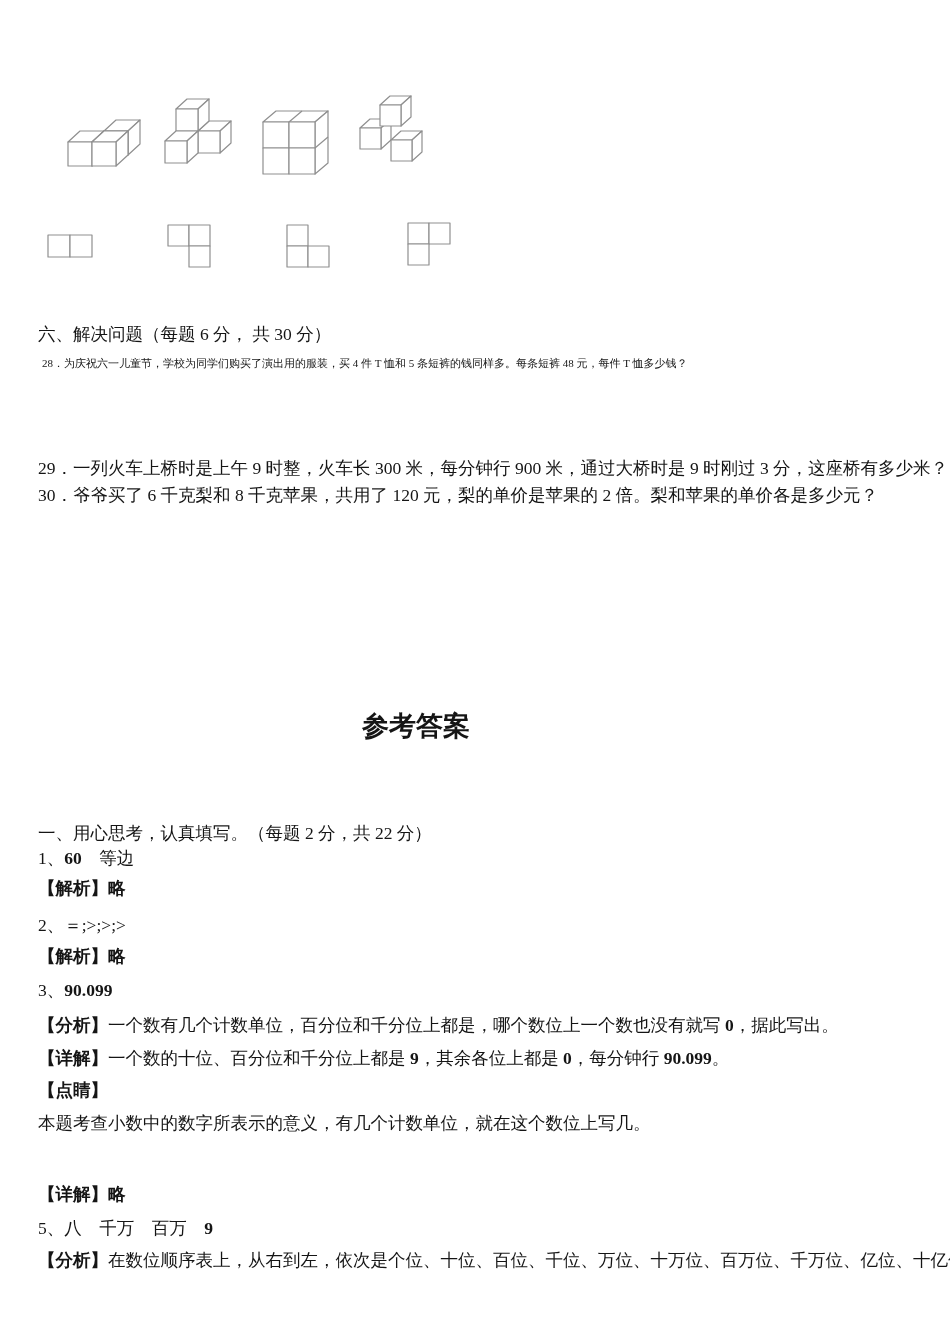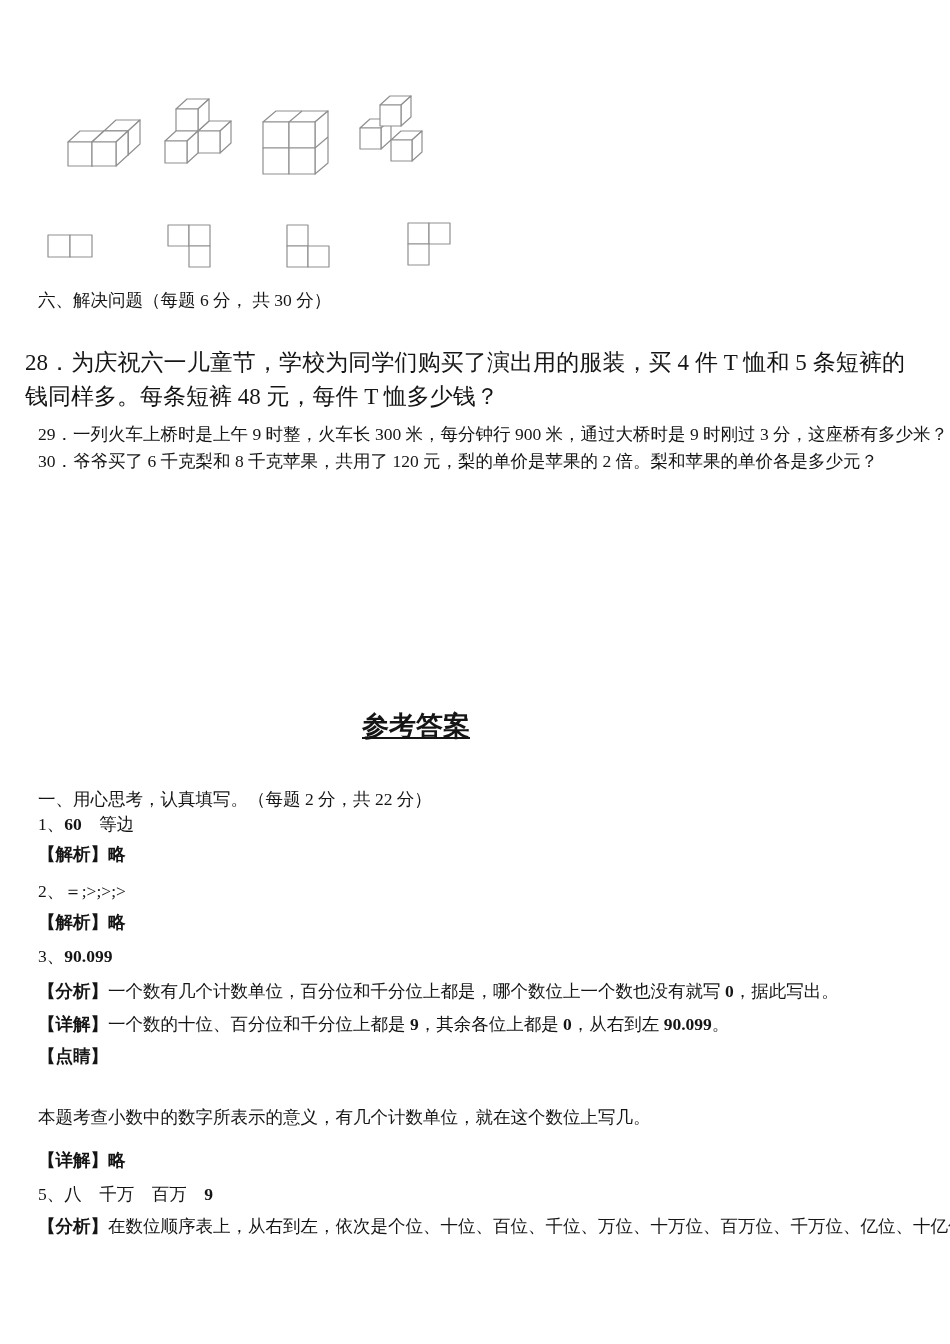--- a/index.html
+++ b/index.html
@@ -1,22 +1,22 @@
 <!DOCTYPE html>
 <html><head>
 <meta charset="utf-8">
 <style>
   html,body{margin:0;padding:0;background:#ffffff;}
   body{width:950px;height:1344px;font-family:"Liberation Serif","DejaVu Serif",serif;color:#151515;}
   .page{position:relative;width:950px;height:1344px;background:#ffffff;overflow:hidden;}
   .figs{position:absolute;left:0;top:0;width:950px;height:300px;}
-  .tline{position:absolute;left:38px;width:880px;font-size:17.5px;line-height:34px;white-space:nowrap;}
-  .para{position:absolute;left:25px;width:880px;font-size:23px;line-height:34px;text-align:justify;text-justify:inter-ideograph;}
+  .tline{position:absolute;left:38px;width:880px;font-size:17.5px;line-height:34px;white-space:nowrap;margin-top:34px;}
+  .para{position:absolute;left:42px;width:880px;font-size:11px;line-height:34px;text-align:justify;text-justify:inter-ideograph;}
   .answer-title{position:absolute;left:0;top:710px;width:832px;text-align:center;
-    font-family:"Liberation Sans","DejaVu Sans",sans-serif;font-weight:700;font-size:27px;line-height:32px;text-decoration:underline;}
+    font-family:"Liberation Sans","DejaVu Sans",sans-serif;font-weight:700;font-size:27px;line-height:32px;}
   .bold{font-weight:700;}
   svg .ln{fill:#ffffff;stroke:#8f8f8f;stroke-width:1.2;stroke-linejoin:round;}
   svg .edge{fill:none;stroke:#8f8f8f;stroke-width:1.2;}
 </style>
 </head>
 <body>
 
 <div class="page">
 
   <svg class="figs" viewBox="0 0 950 300">
@@ -99,20 +99,20 @@
 
   <div class="answer-title">参考答案</div>
 
   <div class="tline" style="top:782px"><span>一、用心思考，认真填写。（每题 2 分，共 22 分）</span></div>
   <div class="tline" style="top:807px"><span>1、</span><span class="bold">60</span><span>　等边</span></div>
   <div class="tline" style="top:837px"><span class="bold">【解析】略</span></div>
   <div class="tline" style="top:874px"><span>2、＝;&gt;;&gt;;&gt;</span></div>
   <div class="tline" style="top:905px"><span class="bold">【解析】略</span></div>
   <div class="tline" style="top:939px"><span>3、</span><span class="bold">90.099</span></div>
   <div class="tline" style="top:974px"><span class="bold">【分析】</span><span>一个数有几个计数单位，百分位和千分位上都是，哪个数位上一个数也没有就写 </span><span class="bold">0</span><span>，据此写出。</span></div>
-  <div class="tline" style="top:1007px"><span class="bold">【详解】</span><span>一个数的十位、百分位和千分位上都是 </span><span class="bold">9</span><span>，其余各位上都是 </span><span class="bold">0</span><span>，从右到左 </span><span class="bold">90.099</span><span>。</span></div>
+  <div class="tline" style="top:1007px"><span class="bold">【详解】</span><span>一个数的十位、百分位和千分位上都是 </span><span class="bold">9</span><span>，其余各位上都是 </span><span class="bold">0</span><span>，每分钟行 </span><span class="bold">90.099</span><span>。</span></div>
   <div class="tline" style="top:1039px"><span class="bold">【点睛】</span></div>
-  <div class="tline" style="top:1100px"><span>本题考查小数中的数字所表示的意义，有几个计数单位，就在这个数位上写几。</span></div>
+  <div class="tline" style="top:1072px"><span>本题考查小数中的数字所表示的意义，有几个计数单位，就在这个数位上写几。</span></div>
   <div class="tline" style="top:1143px"><span class="bold">【详解】略</span></div>
   <div class="tline" style="top:1177px"><span>5、八　千万　百万　</span><span class="bold">9</span></div>
   <div class="tline" style="top:1209px"><span class="bold">【分析】</span><span>在数位顺序表上，从右到左，依次是个位、十位、百位、千位、万位、十万位、百万位、千万位、亿位、十亿位、百亿</span></div>
 
 </div>
 
 </body></html>

